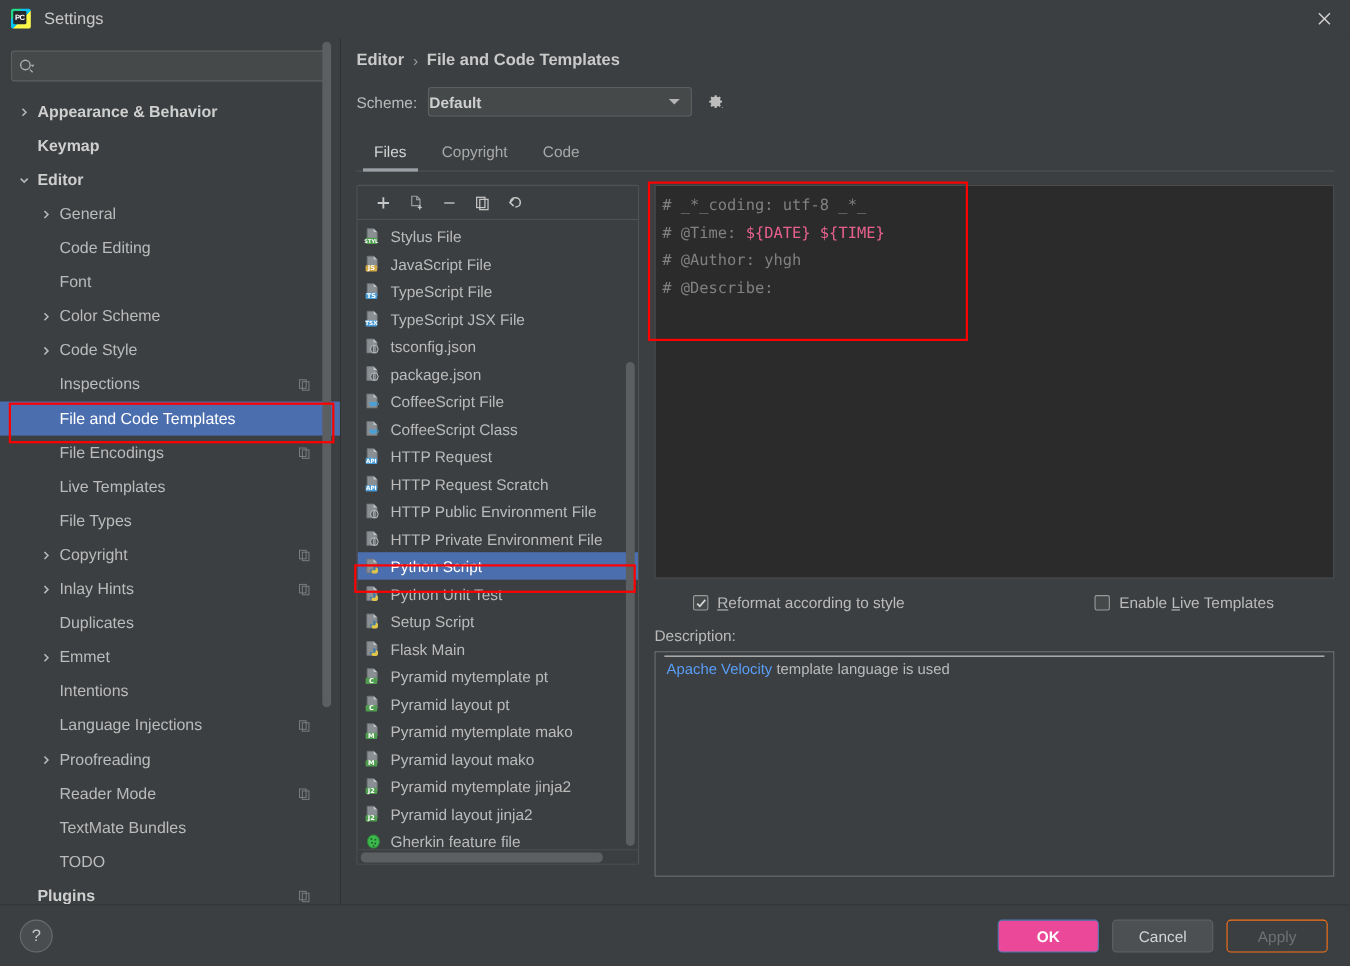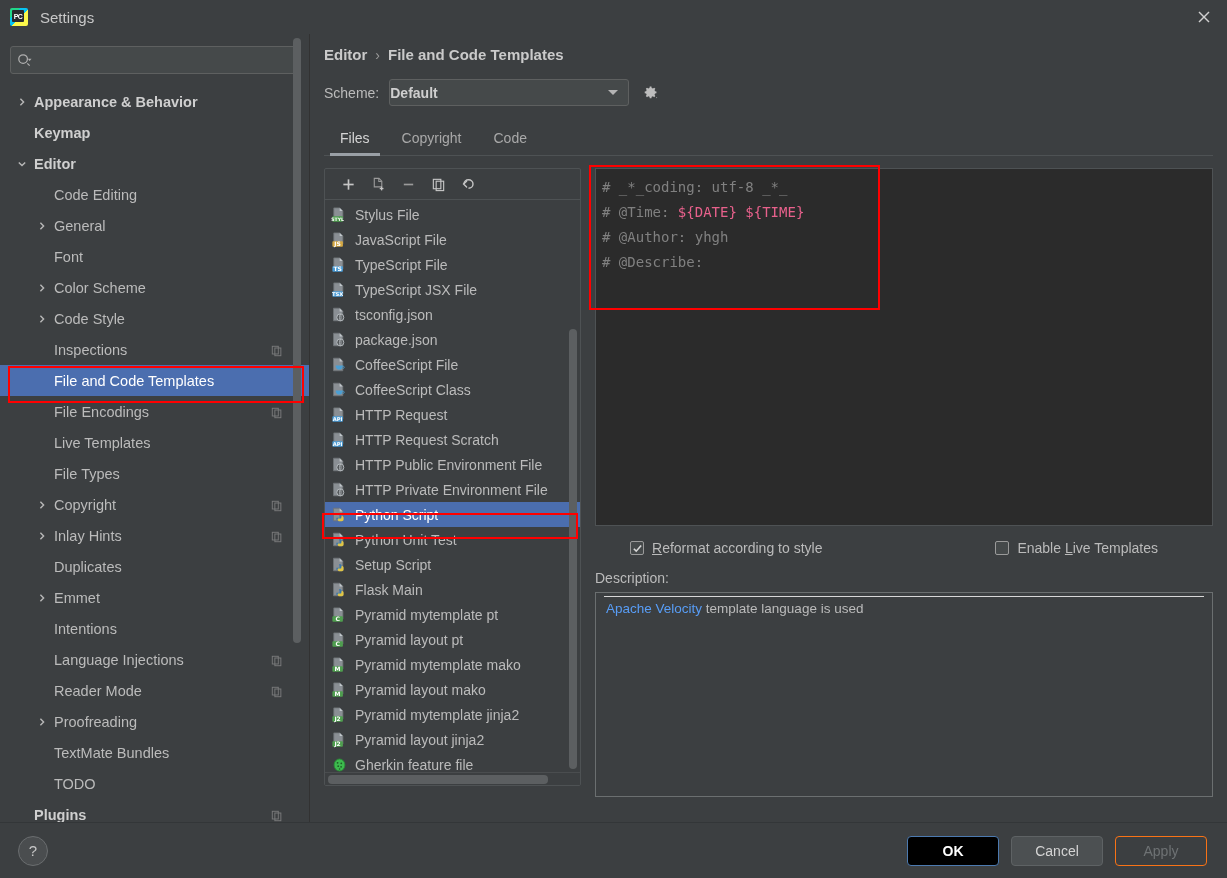--- a/index.html
+++ b/index.html
@@ -221,21 +221,21 @@
     font-size: 15px; color: #c7c7c7; cursor: pointer;
   }
   #dialog-buttons {
     position: absolute; right: 20px; display: flex; gap: 12px;
   }
   .dlg-btn {
     width: 92px; height: 30px; border-radius: 4px;
     display: flex; align-items: center; justify-content: center;
     font-size: 14px; cursor: pointer;
   }
-  .dlg-btn.primary { background: #000000; border: 1px solid #4c7ab0; color: #ffffff; font-weight: bold; }
+  .dlg-btn.primary { background: #ec4899; border: 1px solid #4c7ab0; color: #ffffff; font-weight: bold; }
   .dlg-btn.normal { background: #4c5052; border: 1px solid #5e6264; color: #d4d4d4; }
   .dlg-btn.disabled { background: #3c3f41; border: 1px solid #f97316; color: #6e7274; cursor: default; }
 
   
   .annot {
     position: absolute; border: 2px solid #ff0000; pointer-events: none; z-index: 50;
   }
   #annot-sidebar { left: 8px; top: 366px; width: 296px; height: 37px; }
   #annot-python  { left: 322px; top: 513px; width: 256px; height: 26px; }
   #annot-code    { left: 589px; top: 165px; width: 291px; height: 145px; }
@@ -284,30 +284,30 @@
           <span class="lbl">Keymap</span>
         </div>
         <div class="tree-item depth0 bold has-arrow">
           <span class="arrow">
             <svg width="10" height="10" viewBox="0 0 10 10" fill="none" stroke="#b8b8b8" stroke-width="1.4">
               <polyline points="1.8,3.4 5,6.6 8.2,3.4"></polyline>
             </svg>
           </span>
           <span class="lbl">Editor</span>
         </div>
+        <div class="tree-item depth1 has-arrow">
+          <span class="arrow">
+            <svg width="10" height="10" viewBox="0 0 10 10" fill="none" stroke="#b8b8b8" stroke-width="1.4">
+              <polyline points="3.4,1.8 6.6,5 3.4,8.2"></polyline>
+            </svg>
+          </span>
+          <span class="lbl">General</span>
+        </div>
         <div class="tree-item depth1 no-arrow">
           <span class="lbl">Code Editing</span>
-        </div>
-        <div class="tree-item depth1 has-arrow">
-          <span class="arrow">
-            <svg width="10" height="10" viewBox="0 0 10 10" fill="none" stroke="#b8b8b8" stroke-width="1.4">
-              <polyline points="3.4,1.8 6.6,5 3.4,8.2"></polyline>
-            </svg>
-          </span>
-          <span class="lbl">General</span>
         </div>
         <div class="tree-item depth1 no-arrow">
           <span class="lbl">Font</span>
         </div>
         <div class="tree-item depth1 has-arrow">
           <span class="arrow">
             <svg width="10" height="10" viewBox="0 0 10 10" fill="none" stroke="#b8b8b8" stroke-width="1.4">
               <polyline points="3.4,1.8 6.6,5 3.4,8.2"></polyline>
             </svg>
           </span>
@@ -382,34 +382,34 @@
         <div class="tree-item depth1 no-arrow">
           <span class="lbl">Intentions</span>
         </div>
         <div class="tree-item depth1 no-arrow">
           <span class="lbl">Language Injections</span>
           <span class="copy-badge"><svg width="12" height="12" viewBox="0 0 14 14" fill="none" stroke="#9a9a9a" stroke-width="1.1">
               <rect x="1.5" y="1.5" width="7" height="9"></rect>
               <rect x="4.5" y="3.5" width="7" height="9"></rect>
             </svg></span>
         </div>
+        <div class="tree-item depth1 has-arrow">
+          <span class="arrow">
+            <svg width="10" height="10" viewBox="0 0 10 10" fill="none" stroke="#b8b8b8" stroke-width="1.4">
+              <polyline points="3.4,1.8 6.6,5 3.4,8.2"></polyline>
+            </svg>
+          </span>
+          <span class="lbl">Proofreading</span>
+        </div>
         <div class="tree-item depth1 no-arrow">
           <span class="lbl">Reader Mode</span>
           <span class="copy-badge"><svg width="12" height="12" viewBox="0 0 14 14" fill="none" stroke="#9a9a9a" stroke-width="1.1">
               <rect x="1.5" y="1.5" width="7" height="9"></rect>
               <rect x="4.5" y="3.5" width="7" height="9"></rect>
             </svg></span>
-        </div>
-        <div class="tree-item depth1 has-arrow">
-          <span class="arrow">
-            <svg width="10" height="10" viewBox="0 0 10 10" fill="none" stroke="#b8b8b8" stroke-width="1.4">
-              <polyline points="3.4,1.8 6.6,5 3.4,8.2"></polyline>
-            </svg>
-          </span>
-          <span class="lbl">Proofreading</span>
         </div>
         <div class="tree-item depth1 no-arrow">
           <span class="lbl">TextMate Bundles</span>
         </div>
         <div class="tree-item depth1 no-arrow">
           <span class="lbl">TODO</span>
         </div>
         <div class="tree-item depth0 bold no-arrow">
           <span class="lbl">Plugins</span>
           <span class="copy-badge"><svg width="12" height="12" viewBox="0 0 14 14" fill="none" stroke="#9a9a9a" stroke-width="1.1">

